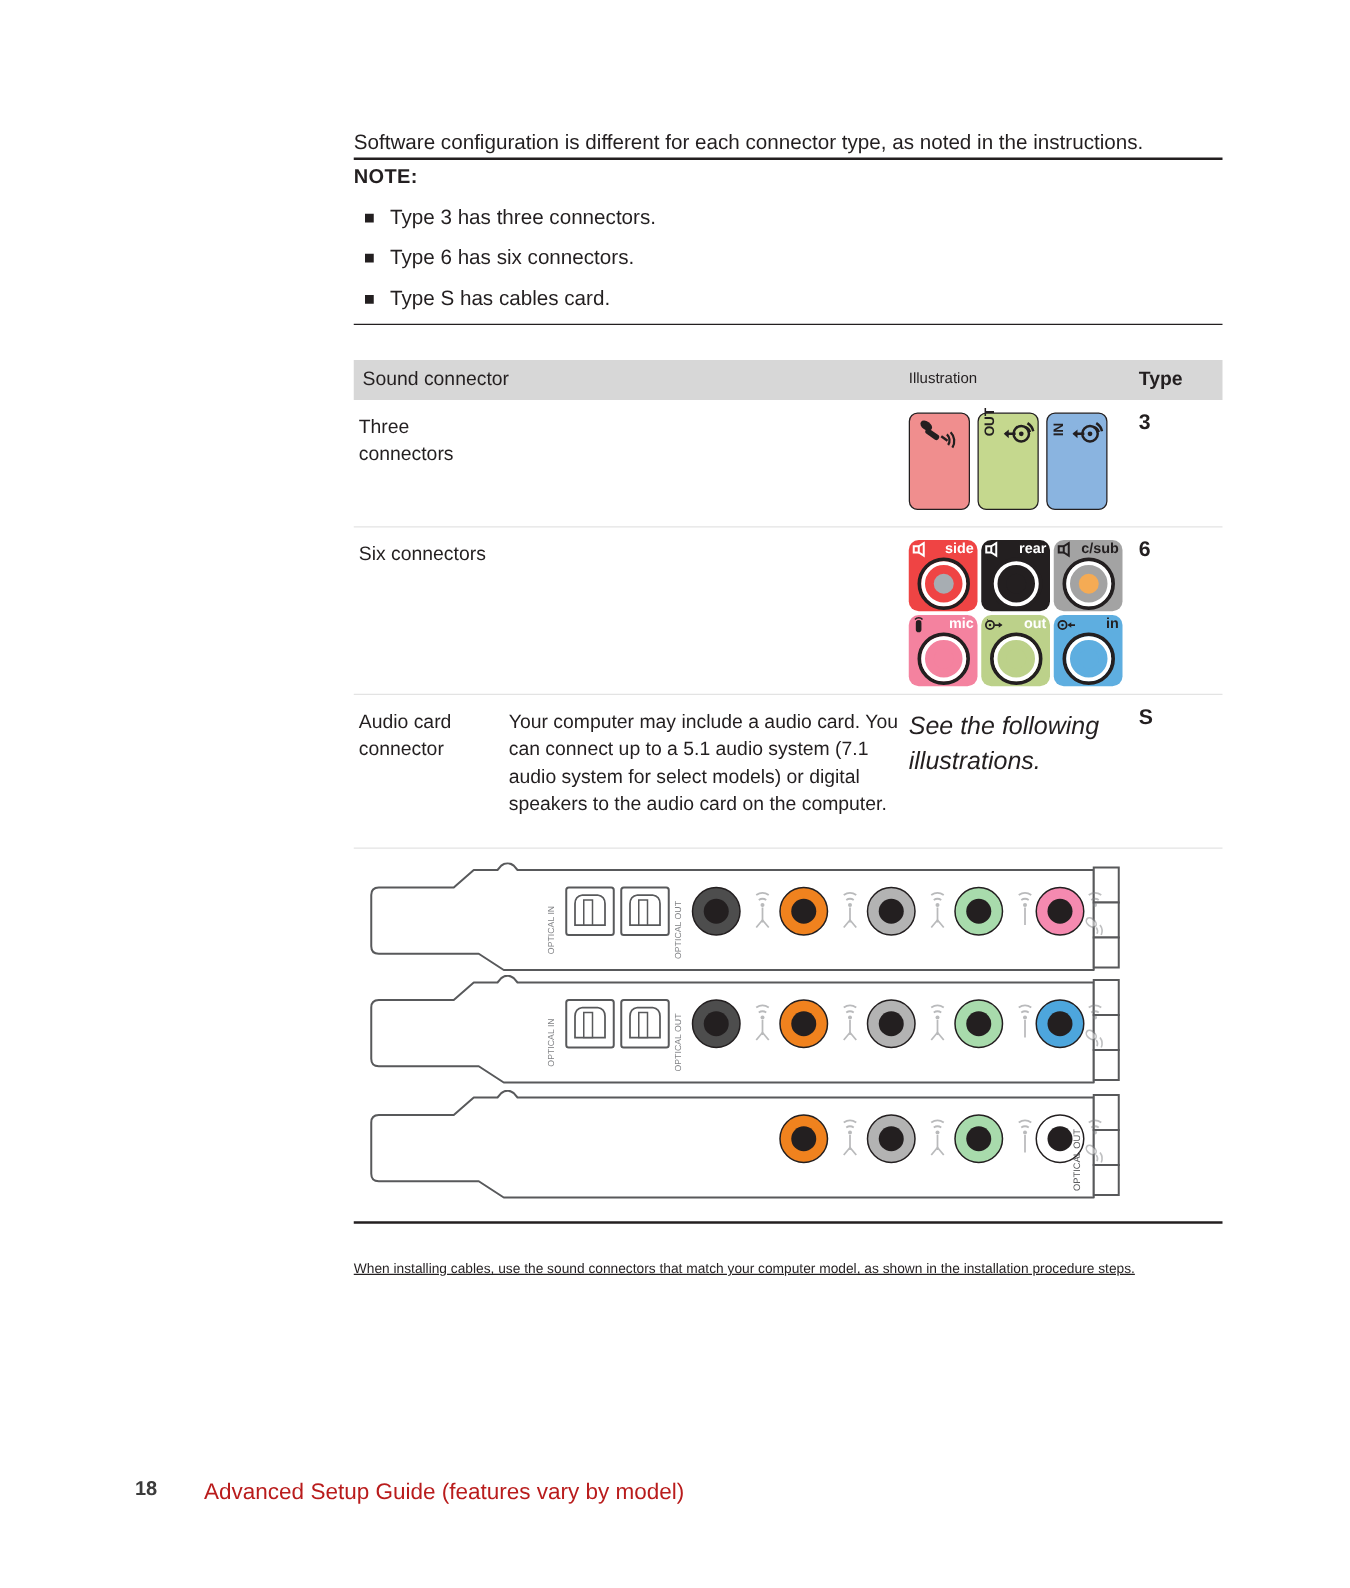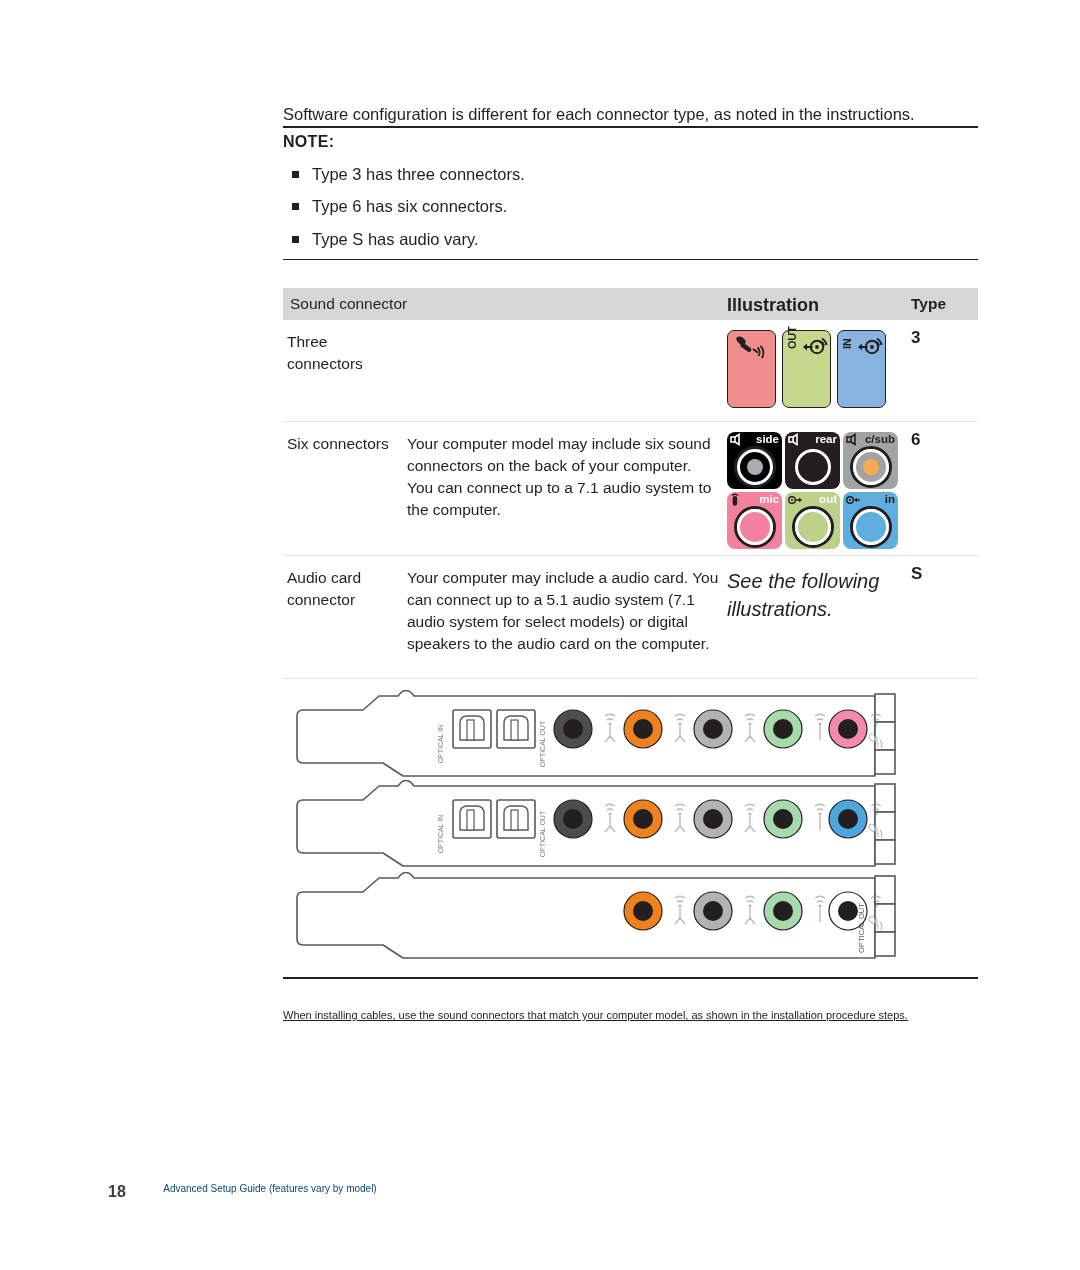--- a/index.html
+++ b/index.html
@@ -61,21 +61,21 @@
 
   
   .tbl { position: absolute; left: 283px; top: 288px; width: 695px; }
 
   .thead {
     position: relative;
     height: 32px;
     background: #d7d7d7;
   }
   .thead .h-sound { position: absolute; left: 7px; top: 7px; font-size: 15.5px; font-weight: normal; }
-  .thead .h-illus { position: absolute; left: 444px; top: 7px; font-size: 18px; font-weight: bold; }
+  .thead .h-illus { position: absolute; left: 444px; top: 7px; font-size: 12px; font-weight: normal; }
   .thead .h-type  { position: absolute; left: 628px; top: 7px; font-size: 15.5px; font-weight: bold; }
 
   .row { position: relative; border-bottom: 1.5px solid #e3e3e3; }
   .row .c-label {
     position: absolute; left: 4px; top: 11px; width: 120px;
     font-size: 15.5px; line-height: 1.42;
   }
   .row .c-desc {
     position: absolute; left: 124px; top: 11px; width: 312px;
     font-size: 15.5px; line-height: 1.42;
@@ -159,21 +159,21 @@
   }
 
   
   .footer { position: absolute; left: 108px; top: 1183px; }
   .footer .pg {
     display: inline-block; font-size: 16px; font-weight: bold;
     color: #3b3b3b; vertical-align: top;
   }
   .footer .ft {
     display: inline-block; margin-left: 33px;
-    font-size: 10px; color: #0c4a6e; vertical-align: top;
+    font-size: 18px; color: #b91c1c; vertical-align: top;
   }
 </style>
 </head>
 <body>
 
 <div class="page">
 
   <p class="intro">Software configuration is different for each connector type, as noted in the instructions.</p>
 
   <div class="rule-top"></div>
@@ -184,21 +184,21 @@
     <div class="note-item">
       <span class="bullet"></span>
       <span>Type 3 has three connectors.</span>
     </div>
     <div class="note-item">
       <span class="bullet"></span>
       <span>Type 6 has six connectors.</span>
     </div>
     <div class="note-item">
       <span class="bullet"></span>
-      <span>Type S has audio vary.</span>
+      <span>Type S has cables card.</span>
     </div>
   </div>
 
   <div class="rule-note-bottom"></div>
 
   <div class="tbl">
 
     <div class="thead">
       <span class="h-sound">Sound connector</span>
       <span class="h-illus">Illustration</span>
@@ -252,25 +252,24 @@
             </svg>
           </div>
 
         </div>
       </div>
       <div class="c-type">3</div>
     </div>
 
     <div class="row row-6">
       <div class="c-label">Six connectors</div>
-      <div class="c-desc">Your computer model may include six sound connectors on the back of your computer. You can connect up to a 7.1 audio system to the computer.</div>
       <div class="c-illus">
         <div class="six-grid">
 
-          <div class="t6" style="background:#000000">
+          <div class="t6" style="background:#ef4444">
             <svg class="g6" width="16" height="14" viewBox="0 0 16 14">
               <g stroke="#ffffff" stroke-width="1.6" fill="none">
                 <rect x="2" y="4" width="4" height="5"></rect>
                 <path d="M6 4 L10 1.5 L10 11.5 L6 9"></path>
               </g>
             </svg>
             <span class="lbl" style="color:#ffffff">side</span>
             <span class="ring-o"></span>
             <span class="ring-w"></span>
             <span class="ring-c" style="background:#a7adb2"></span>

